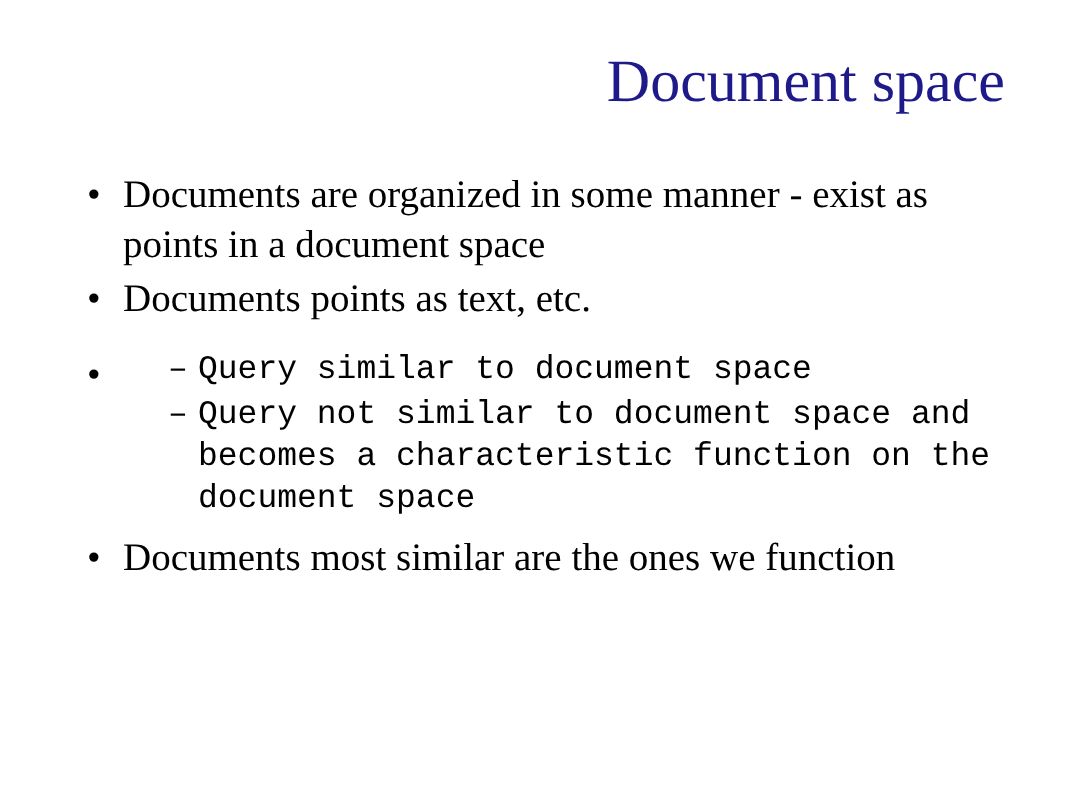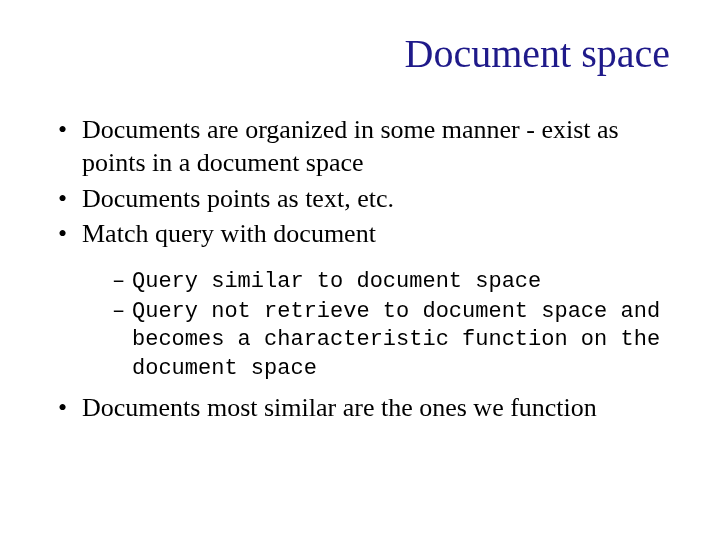--- a/index.html
+++ b/index.html
@@ -61,20 +61,19 @@
   </style>
 </head>
 <body>
 
 <h1 class="title">Document space</h1>
 
 <ul class="level1">
   <li>Documents are organized in some manner - exist as points in a document space</li>
   <li>Documents points as text, etc.</li>
   <li>
-    <span>Match query with document</span>
     <ul class="level2">
       <li>Query similar to document space</li>
-      <li>Query not retrieve to document space and becomes a characteristic function on the document space</li>
+      <li>Query not similar to document space and becomes a characteristic function on the document space</li>
     </ul>
   </li>
   <li>Documents most similar are the ones we function</li>
 </ul>
 
 </body></html>

